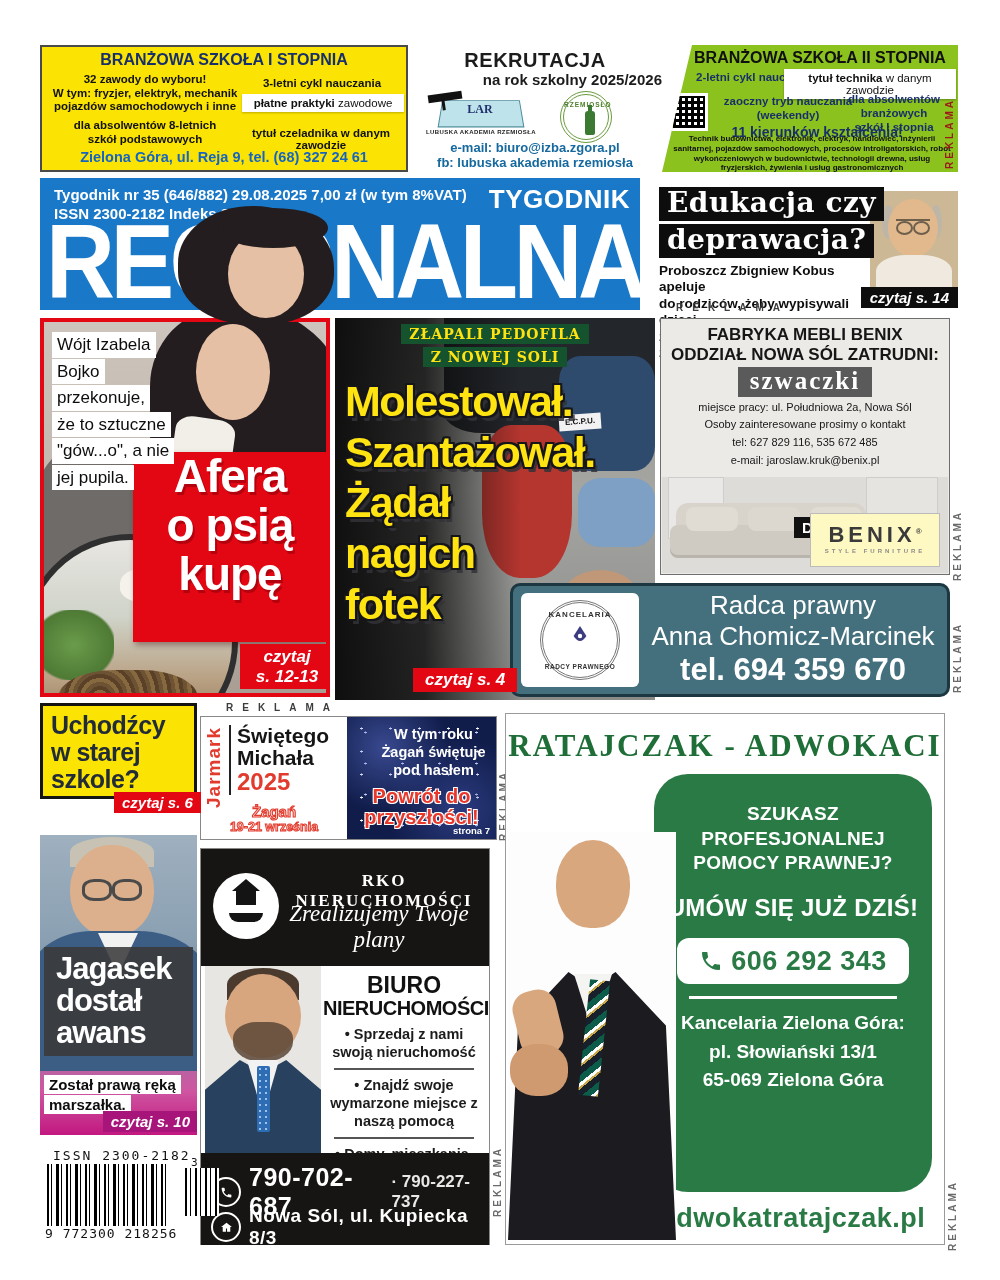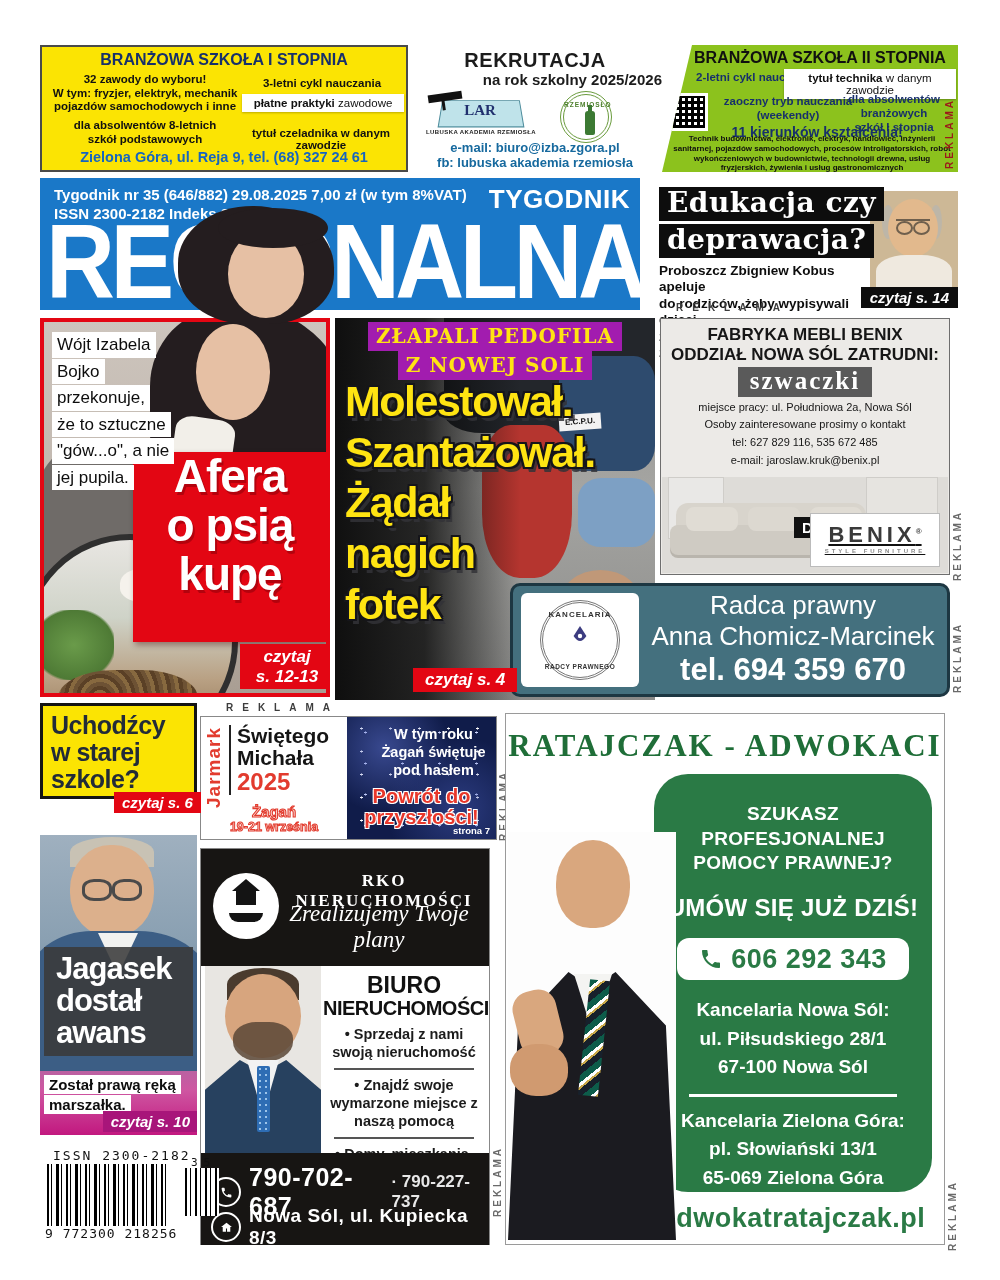--- a/index.html
+++ b/index.html
@@ -28,21 +28,21 @@
   .rek-title{width:100%;top:4px;font-size:20px;font-weight:bold;color:#1c1c1c;text-align:center;letter-spacing:.5px;}
   .rek-sub{width:100%;top:26px;font-size:15px;font-weight:bold;color:#1c1c1c;text-align:right;}
   .rek-email{left:0;top:95px;width:100%;font-size:13px;font-weight:bold;color:#16699e;text-align:center;}
   .rek-fb{left:0;top:110px;width:100%;font-size:13px;font-weight:bold;color:#16699e;text-align:center;}
   .lar{left:18px;top:48px;width:110px;height:44px;}
   .lar-book{left:14px;top:6px;width:80px;height:26px;background:#bfe3ea;border:1px solid #4a8a9a;
             transform:perspective(60px) rotateX(14deg);}
   .lar-cap{left:2px;top:0px;width:34px;height:8px;background:#111;transform:rotate(-8deg);}
   .lar-cap::after{content:"";position:absolute;left:13px;top:7px;width:3px;height:10px;background:#111;}
   .lar-txt{left:14px;top:9px;width:80px;text-align:center;font-family:"Liberation Serif",serif;
-           font-size:15px;font-weight:bold;color:#20306e;}
+           font-size:12px;font-weight:bold;color:#20306e;}
   .lar-cap2{left:0px;top:36px;width:115px;font-size:6px;font-weight:bold;color:#222;letter-spacing:.4px;}
   .seal{left:152px;top:46px;width:52px;height:52px;border-radius:50%;border:4px double #6a9b3d;background:#fff;box-sizing:border-box;}
   .seal-txt{left:0;top:6px;width:100%;text-align:center;font-size:6.5px;font-weight:bold;color:#4c7f2b;letter-spacing:1px;}
   .seal-bottle{left:21px;top:16px;width:10px;height:24px;background:#3c7a33;border-radius:3px 3px 2px 2px;}
   .seal-bottle::before{content:"";position:absolute;left:3px;top:-6px;width:4px;height:7px;background:#3c7a33;}
 
   .ban-green{left:622px;top:0;width:296px;height:127px;background:#8cc21d;
              clip-path:polygon(30px 0,100% 0,100% 100%,0 100%);}
   .s2-title{left:20px;top:4px;width:276px;font-size:16px;font-weight:bold;color:#101010;text-align:center;}
   .s2-cycle{left:34px;top:26px;font-size:11.5px;font-weight:bold;color:#17306b;}
@@ -116,22 +116,22 @@
   .po-officer{left:34%;top:0;width:66%;height:30%;background:#23262b;border-radius:0 0 28% 18%;}
   .po-jeans{right:0;top:10%;width:30%;height:30%;background:#2e4b6e;border-radius:22%;}
   .po-denim2{right:0;top:42%;width:24%;height:18%;background:#7da0c4;border-radius:30%;}
   .po-shirt{left:46%;top:28%;width:28%;height:40%;background:#b5352f;border-radius:32% 32% 42% 42%;}
   .po-head{right:4%;bottom:16%;width:26%;height:18%;background:#c09878;border-radius:50%;}
   .po-shade{left:0;top:0;right:0;bottom:0;
             background:linear-gradient(90deg,rgba(8,8,8,.95) 0%,rgba(8,8,8,.8) 28%,rgba(8,8,8,0) 58%);}
   .ecpu{left:224px;top:96px;width:42px;height:16px;background:#f2f2f2;color:#111;font-size:8px;font-weight:bold;
         text-align:center;line-height:16px;transform:rotate(-4deg);z-index:3;}
   .pedo-kicker{left:0;top:4px;width:100%;text-align:center;z-index:4;line-height:1.45;}
-  .pedo-kicker span{display:inline-block;background:#a21caf;color:#ffe412;font-family:"DejaVu Serif",serif;
-        font-weight:bold;font-size:20px;letter-spacing:1px;padding:0 8px;text-align:center;}
+  .pedo-kicker span{display:inline-block;background:#14532d;color:#ffe412;font-family:"DejaVu Serif",serif;
+        font-weight:bold;font-size:14px;letter-spacing:1px;padding:0 8px;text-align:center;}
   .pedo-h{left:10px;top:58px;z-index:4;}
   .pedo-h div{font-size:43px;font-weight:bold;color:#ffe412;letter-spacing:-1.5px;line-height:1.18;white-space:nowrap;
       text-shadow:-2px -2px 0 #15151a,2px -2px 0 #15151a,-2px 2px 0 #15151a,2px 2px 0 #15151a,
                   0 -2px 0 #15151a,0 2px 0 #15151a,-2px 0 0 #15151a,2px 0 0 #15151a,4px 5px 0 rgba(50,50,55,.85);}
   .pedo-cta{left:78px;bottom:8px;z-index:4;font-size:17px;padding:2px 12px;}
 
   
   .benix{left:660px;top:318px;width:290px;height:257px;background:#eceae7;border:1px solid #6e6e6e;box-sizing:border-box;overflow:hidden;}
   .bx-l1{left:0;top:6px;width:100%;text-align:center;font-size:17px;font-weight:bold;color:#161616;}
   .bx-l2{left:0;top:26px;width:100%;text-align:center;font-size:17px;font-weight:bold;color:#161616;}
@@ -139,21 +139,21 @@
   .bx-job span{display:inline-block;background:#5a5a5a;color:#fff;font-family:"Liberation Serif",serif;
       font-weight:bold;font-size:25px;letter-spacing:2px;padding:0 12px 2px;}
   .bx-i{left:0;width:100%;text-align:center;font-size:11px;font-weight:normal;color:#161616;}
   .bx-photo{left:1px;top:158px;width:286px;height:96px;background:#dedcd8;}
   .bx-win{left:6px;top:0;width:54px;height:60px;background:#e9e8e6;border:1px solid #cfcdc9;}
   .bx-win2{right:10px;top:0;width:70px;height:52px;background:#e6e4e0;border:1px solid #cfcdc9;}
   .sofa-back{left:14px;top:26px;width:190px;height:30px;background:#d8d4cc;border-radius:12px 12px 0 0;}
   .sofa-seat{left:8px;top:48px;width:206px;height:30px;background:#cfcbc3;border-radius:8px;box-shadow:0 3px 0 #b9b5ad;}
   .sofa-cushion{left:24px;top:30px;width:52px;height:24px;background:#e0dcd4;border-radius:8px;box-shadow:62px 0 0 #dcd8d0,124px 0 0 #e0dcd4;}
   .bx-join{right:8px;top:40px;background:#111;color:#fff;font-weight:bold;font-size:15px;padding:2px 8px;}
-  .bx-logo{right:8px;bottom:6px;width:128px;height:52px;background:#ffffff;border:1px solid #bbb;text-align:center;text-decoration:underline;}
+  .bx-logo{right:8px;bottom:6px;width:128px;height:52px;background:#fef9c3;border:1px solid #bbb;text-align:center;}
   .bx-name{margin-top:8px;font-size:22px;letter-spacing:4px;color:#3a3a3a;font-weight:bold;}
   .bx-name sup{font-size:8px;letter-spacing:0;}
   .bx-sub{font-size:6px;letter-spacing:3px;color:#8a8a8a;font-weight:bold;}
 
   
   .radca{left:510px;top:583px;width:440px;height:114px;background:#44707e;border:3px solid #1d3742;border-radius:10px;box-sizing:border-box;}
   .rl-box{left:8px;top:7px;width:118px;height:94px;background:#fff;border-radius:6px;}
   .rl-circle{left:19px;top:7px;width:80px;height:80px;border:3px double #777;border-radius:50%;box-sizing:border-box;}
   .rl-top{left:0;top:7px;width:100%;text-align:center;font-size:8px;font-weight:bold;letter-spacing:1px;color:#333;}
   .rl-bottom{left:0;bottom:7px;width:100%;text-align:center;font-size:6.5px;font-weight:bold;letter-spacing:.5px;color:#333;}
@@ -573,25 +573,20 @@
     <div class="abs rat-panel">
       <div class="rat-q">SZUKASZ PROFESJONALNEJ</div>
       <div class="rat-q">POMOCY PRAWNEJ?</div>
       <div class="rat-cta">UMÓW SIĘ JUŻ DZIŚ!</div>
       <div class="rat-pill">
         <svg width="24" height="24" viewBox="0 0 24 24">
             <path fill="#2a7a45" d="M6.6 10.8c1.4 2.8 3.8 5.1 6.6 6.6l2.2-2.2c.3-.3.7-.4 1-.2 1.1.4 2.3.6 3.6.6.6 0 1 .4 1 1V20c0 .6-.4 1-1 1C10.6 21 3 13.4 3 4c0-.6.4-1 1-1h3.5c.6 0 1 .4 1 1 0 1.2.2 2.4.6 3.6.1.3 0 .7-.2 1l-2.3 2.2z"></path>
           </svg>
         <span class="rat-phone">606 292 343</span>
       </div>
-      <div class="rat-office">
-        <div>Kancelaria Nowa Sól:</div>
-        <div>ul. Piłsudskiego 28/1</div>
-        <div>67-100 Nowa Sól</div>
-      </div>
       <div class="rat-div"></div>
       <div class="rat-office rat-office2">
         <div>Kancelaria Zielona Góra:</div>
         <div>pl. Słowiański 13/1</div>
         <div>65-069 Zielona Góra</div>
       </div>
     </div>
     <div class="abs rat-photo">
       <div class="abs rt-head"></div>
       <div class="abs rt-suit"></div>

